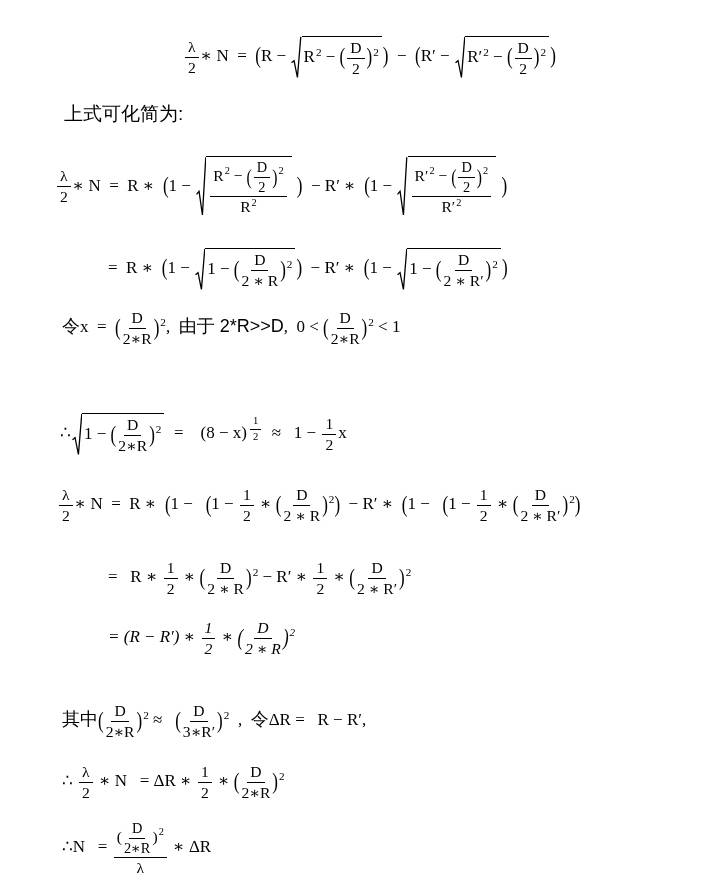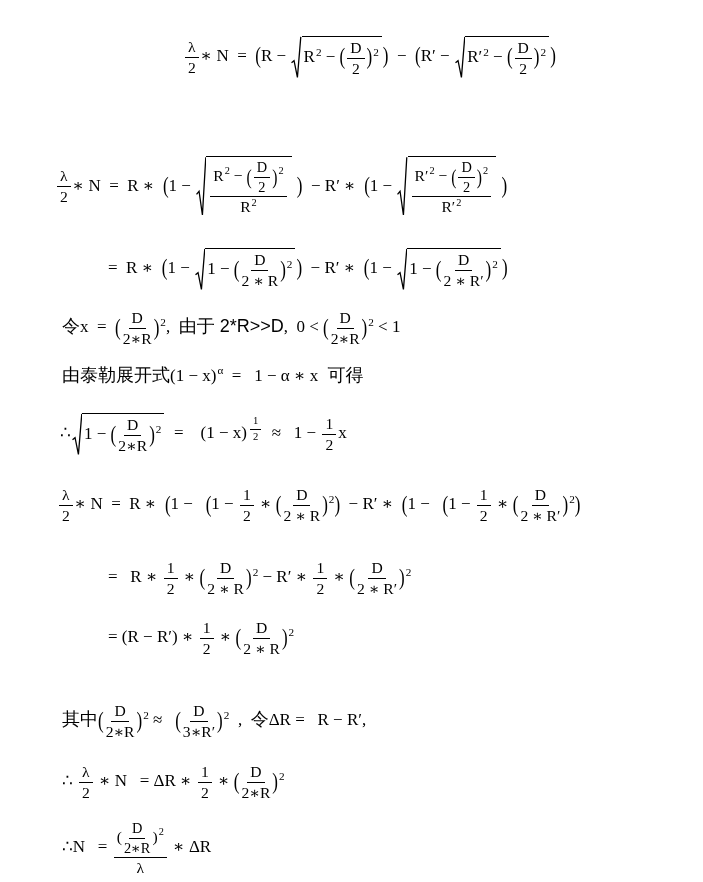--- a/index.html
+++ b/index.html
@@ -49,20 +49,21 @@
           <span class="rad">
             <svg viewBox="0 0 10 40" preserveAspectRatio="none" aria-hidden="true">
               <path d="M0.5 25 L3 23 L6.3 38.5 L9.6 0.8" fill="none" stroke="currentColor" stroke-width="1.3" vector-effect="non-scaling-stroke"></path>
             </svg>
           </span>
           <span class="body"><span class="row"><span class="tx">R′</span><span class="sup"><span class="tx">2</span></span><span class="tx"> − </span><span class="bp" style="--k: 1.3;">(</span><span class="frac">
                 <span class="num"><span class="tx">D</span></span>
                 <span class="den"><span class="tx">2</span></span>
               </span><span class="bp" style="--k: 1.3;">)</span><span class="sup"><span class="tx">2</span></span></span></span>
         </span><span class="bp" style="--k: 1.3;">)</span></span></div>
+  <div class="m-line caption" style="left:64px; top:102px;">上式可化简为:</div>
   <div class="m-line" style="left:55px;  top:156px;"><span class="row"><span class="frac">
           <span class="num"><span class="tx">λ</span></span>
           <span class="den"><span class="tx">2</span></span>
         </span><span class="tx">∗ N  =  R ∗  </span><span class="bp" style="--k: 1.3;">(</span><span class="tx">1 − </span><span class="sqrt">
           <span class="rad">
             <svg viewBox="0 0 10 40" preserveAspectRatio="none" aria-hidden="true">
               <path d="M0.5 25 L3 23 L6.3 38.5 L9.6 0.8" fill="none" stroke="currentColor" stroke-width="1.3" vector-effect="non-scaling-stroke"></path>
             </svg>
           </span>
           <span class="body"><span class="row"><span class="frac">
@@ -107,32 +108,31 @@
                 <span class="den"><span class="tx">2 ∗ R′</span></span>
               </span><span class="bp" style="--k: 1.4;">)</span><span class="sup"><span class="tx">2</span></span></span></span>
         </span><span class="bp" style="--k: 1.3;">)</span></span></div>
   <div class="m-line" style="left:62px;  top:309px;"><span class="row"><span class="cjk">令</span><span class="tx">x  =  </span><span class="bp" style="--k: 1.4;">(</span><span class="frac">
           <span class="num"><span class="tx">D</span></span>
           <span class="den"><span class="tx">2∗R</span></span>
         </span><span class="bp" style="--k: 1.4;">)</span><span class="sup"><span class="tx">2</span></span><span class="tx">,  </span><span class="cjk">由于 2*R&gt;&gt;D</span><span class="tx">,  0 &lt; </span><span class="bp" style="--k: 1.4;">(</span><span class="frac">
           <span class="num"><span class="tx">D</span></span>
           <span class="den"><span class="tx">2∗R</span></span>
         </span><span class="bp" style="--k: 1.4;">)</span><span class="sup"><span class="tx">2</span></span><span class="tx"> &lt; 1</span></span></div>
-  <div class="m-line" style="left:62px;  top:364px;"><span class="row"><span class="cjk">由泰勒展开式</span><span class="tx">(1 − x)</span><span class="sup"><span class="tx">α</span></span><span class="tx">  =   1 − α ∗ x </span><span class="cjk"> 可得</span></span></div>
   <div class="m-line" style="left:60px;  top:413px;"><span class="row"><span class="tx">∴</span><span class="sqrt">
           <span class="rad">
             <svg viewBox="0 0 10 40" preserveAspectRatio="none" aria-hidden="true">
               <path d="M0.5 25 L3 23 L6.3 38.5 L9.6 0.8" fill="none" stroke="currentColor" stroke-width="1.3" vector-effect="non-scaling-stroke"></path>
             </svg>
           </span>
           <span class="body"><span class="row"><span class="tx">1 − </span><span class="bp" style="--k: 1.4;">(</span><span class="frac">
                 <span class="num"><span class="tx">D</span></span>
                 <span class="den"><span class="tx">2∗R</span></span>
               </span><span class="bp" style="--k: 1.4;">)</span><span class="sup"><span class="tx">2</span></span></span></span>
-        </span><span class="tx">  =    (1 − x)</span><span class="sup"><span class="row"><span class="frac">
+        </span><span class="tx">  =    (8 − x)</span><span class="sup"><span class="row"><span class="frac">
               <span class="num"><span class="tx">1</span></span>
               <span class="den"><span class="tx">2</span></span>
             </span></span></span><span class="tx">  ≈   1 − </span><span class="frac">
           <span class="num"><span class="tx">1</span></span>
           <span class="den"><span class="tx">2</span></span>
         </span><span class="tx">x</span></span></div>
   <div class="m-line" style="left:57px;  top:486px;"><span class="row"><span class="frac">
           <span class="num"><span class="tx">λ</span></span>
           <span class="den"><span class="tx">2</span></span>
         </span><span class="tx">∗ N  =  R ∗  </span><span class="bp" style="--k: 1.35;">(</span><span class="tx">1 −   </span><span class="bp" style="--k: 1.35;">(</span><span class="tx">1 − </span><span class="frac">
@@ -154,21 +154,21 @@
         </span><span class="tx"> ∗ </span><span class="bp" style="--k: 1.4;">(</span><span class="frac">
           <span class="num"><span class="tx">D</span></span>
           <span class="den"><span class="tx">2 ∗ R</span></span>
         </span><span class="bp" style="--k: 1.4;">)</span><span class="sup"><span class="tx">2</span></span><span class="tx"> − R′ ∗ </span><span class="frac">
           <span class="num"><span class="tx">1</span></span>
           <span class="den"><span class="tx">2</span></span>
         </span><span class="tx"> ∗ </span><span class="bp" style="--k: 1.4;">(</span><span class="frac">
           <span class="num"><span class="tx">D</span></span>
           <span class="den"><span class="tx">2 ∗ R′</span></span>
         </span><span class="bp" style="--k: 1.4;">)</span><span class="sup"><span class="tx">2</span></span></span></div>
-  <div class="m-line" style="left:108px; top:619px;"><span class="row"><span class="tx">= (R − R′) ∗ </span><span class="frac">
+  <div class="m-line" style="left:108px; top:619px;font-style:italic;"><span class="row"><span class="tx">= (R − R′) ∗ </span><span class="frac">
           <span class="num"><span class="tx">1</span></span>
           <span class="den"><span class="tx">2</span></span>
         </span><span class="tx"> ∗ </span><span class="bp" style="--k: 1.4;">(</span><span class="frac">
           <span class="num"><span class="tx">D</span></span>
           <span class="den"><span class="tx">2 ∗ R</span></span>
         </span><span class="bp" style="--k: 1.4;">)</span><span class="sup"><span class="tx">2</span></span></span></div>
   <div class="m-line" style="left:62px;  top:702px;"><span class="row"><span class="cjk">其中</span><span class="bp" style="--k: 1.4;">(</span><span class="frac">
           <span class="num"><span class="tx">D</span></span>
           <span class="den"><span class="tx">2∗R</span></span>
         </span><span class="bp" style="--k: 1.4;">)</span><span class="sup"><span class="tx">2</span></span><span class="tx"> ≈   </span><span class="bp" style="--k: 1.4;">(</span><span class="frac">

